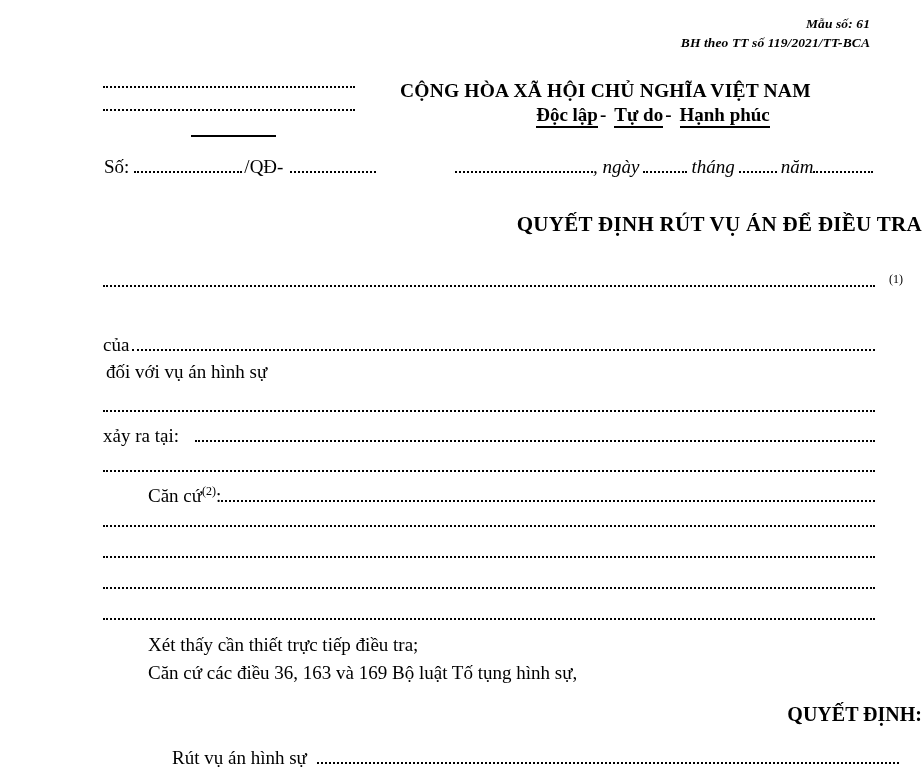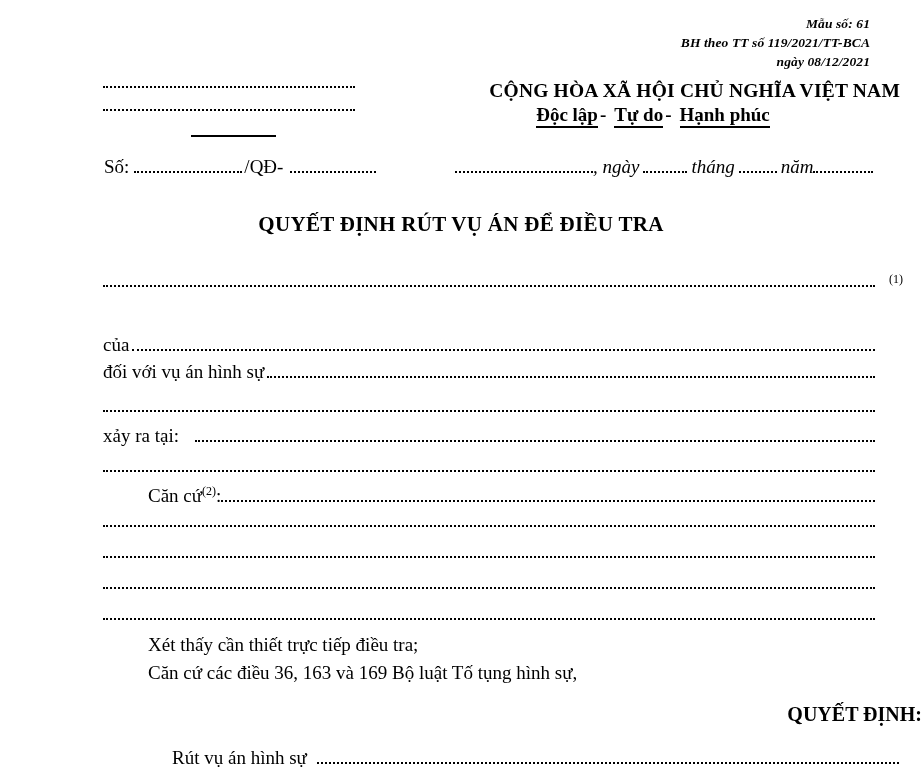--- a/index.html
+++ b/index.html
@@ -39,21 +39,21 @@
     line-height: 19px;
     letter-spacing: 0.1px;
   }
   .form-meta div { white-space: nowrap; }
 
   
   .nat-title {
     left: 400px;
     top: 79px;
     width: 500px;
-    text-align: right;
+    text-align: left;
     font-weight: bold;
     font-size: 19.5px;
     line-height: 24px;
     letter-spacing: 0.2px;
   }
   .nat-motto {
     left: 400px;
     top: 103px;
     width: 500px;
     text-align: center;
@@ -116,21 +116,21 @@
     border-bottom: 2px dotted #000;
     height: 13px;
     vertical-align: baseline;
   }
 
   
   .doc-title {
     left: 0;
     top: 212px;
     width: 922px;
-    text-align: center;
+    text-align: right;
     font-weight: bold;
     font-size: 21px;
     letter-spacing: 0.3px;
   }
 
   
   .body-line {
     font-size: 19px;
     line-height: 24px;
     white-space: nowrap;
@@ -191,21 +191,20 @@
   .decide-heading span { padding-left: 40px; }
 </style>
 </head>
 <body>
 
 <div class="page">
 
   <div class="abs form-meta">
     <div>Mẫu số: 61</div>
     <div>BH theo TT số 119/2021/TT-BCA</div>
-    <div>ngày 08/12/2021</div>
   </div>
 
   <div class="abs agency-line-1">
     <div class="dotline"></div>
   </div>
   <div class="abs agency-line-2">
     <div class="dotline"></div>
   </div>
   <div class="abs agency-rule"></div>
 
@@ -229,21 +228,21 @@
     <div class="dotline"></div>
     <span class="sup-tail">(1)</span>
   </div>
 
 
   <div class="abs label-row" style="left:103px;top:333px;width:772px;">
     <span class="label">của</span>
     <span class="tail"></span>
   </div>
 
-  <div class="abs label-row" style="left:103px;top:360px;width:772px;">
+  <div class="abs label-row" style="left:103px;top:360px;width:772px;flex-direction:column;">
     <span class="label">đối với vụ án hình sự</span>
     <span class="tail"></span>
   </div>
 
   <div class="abs rule-row" style="top:410px;">
     <div class="dotline"></div>
   </div>
 
   <div class="abs label-row" style="left:103px;top:424px;width:772px;">
     <span class="label">xảy ra tại:</span>

